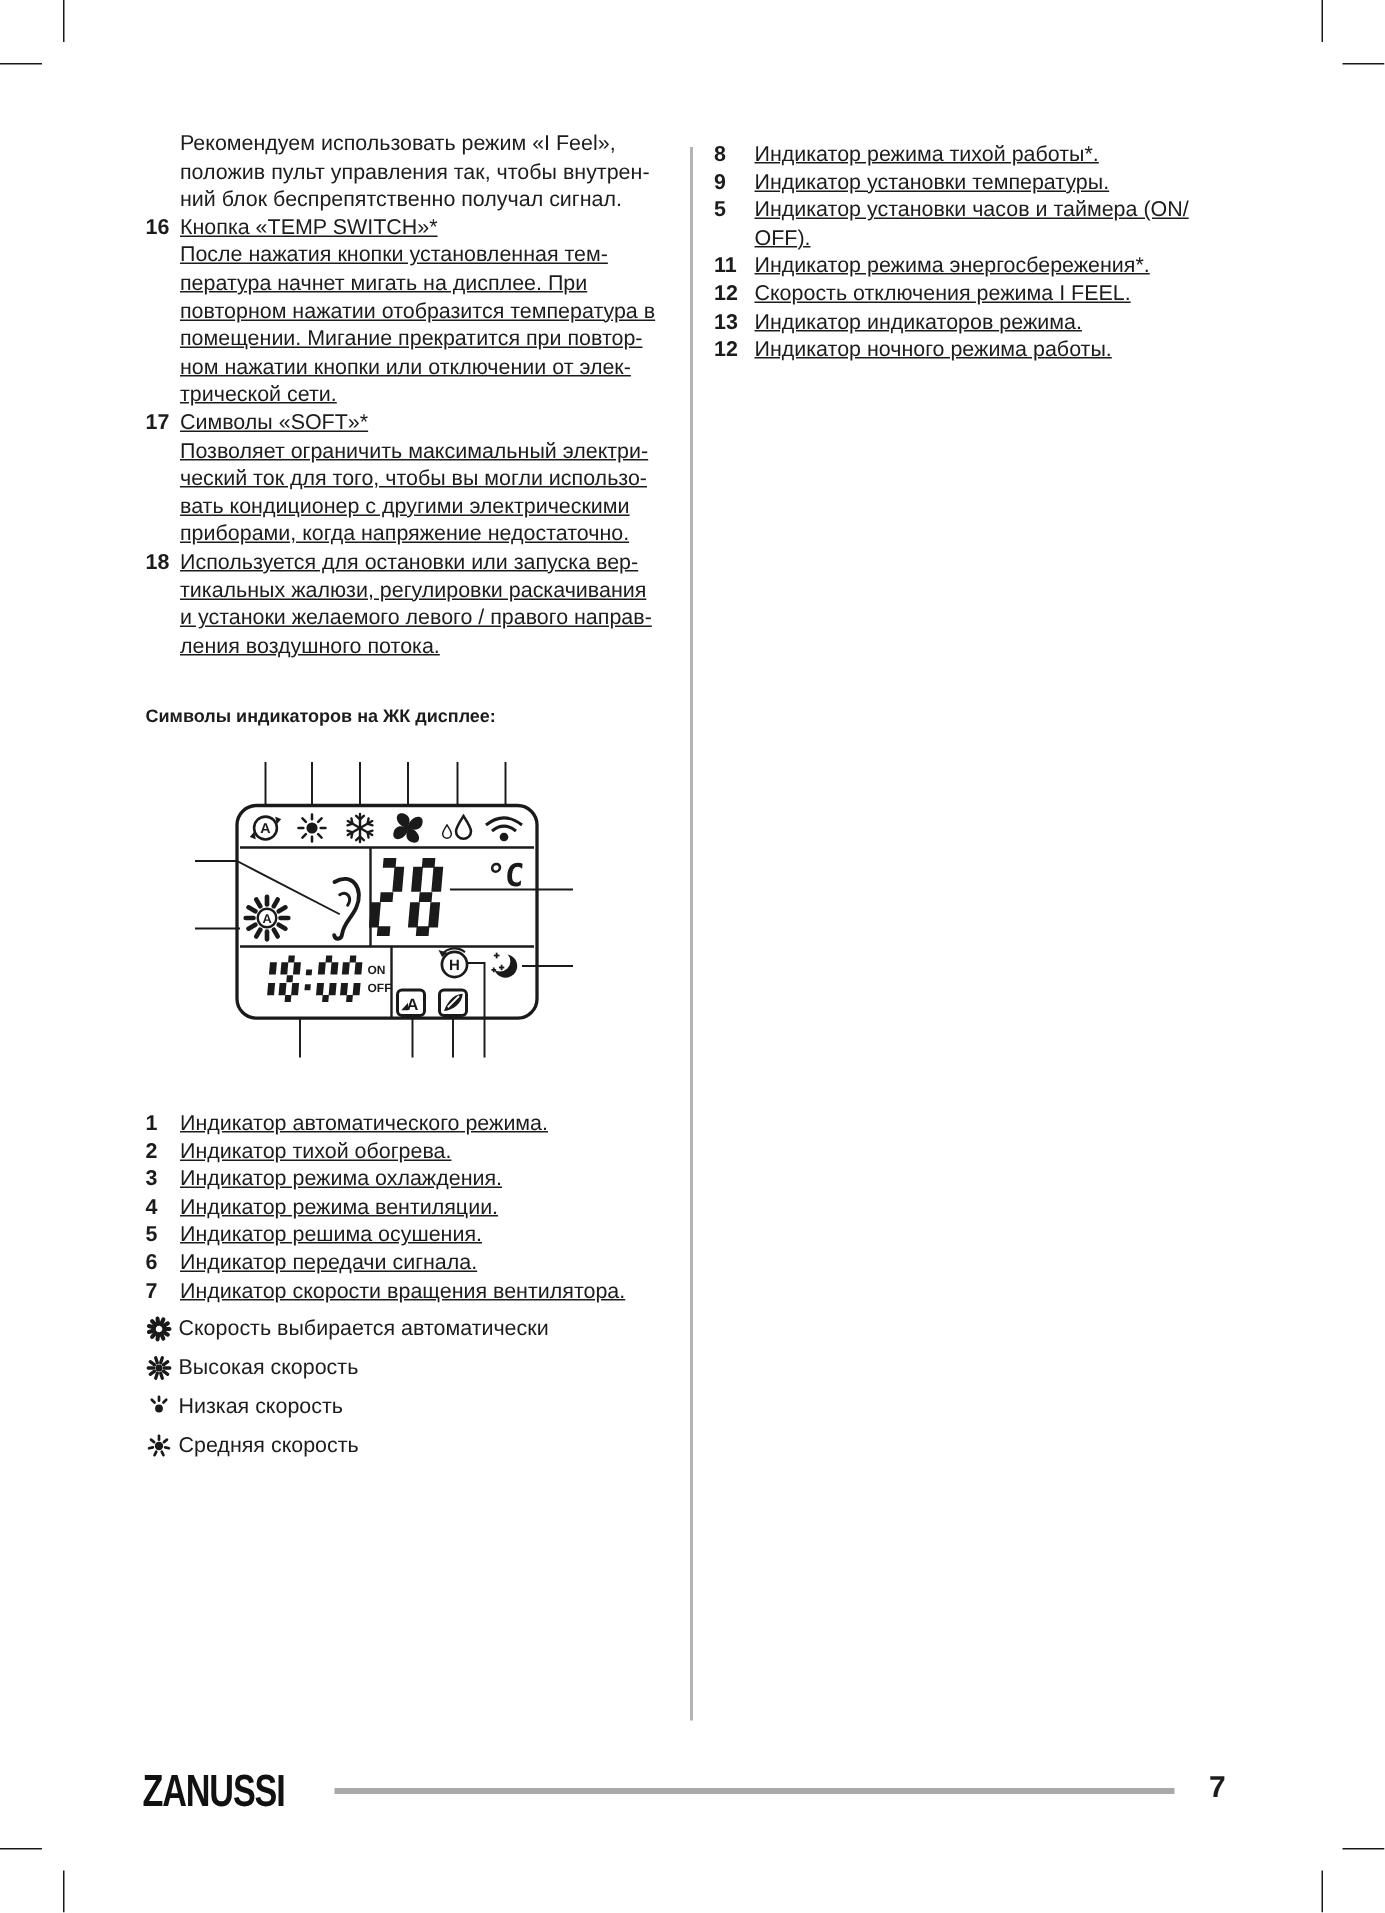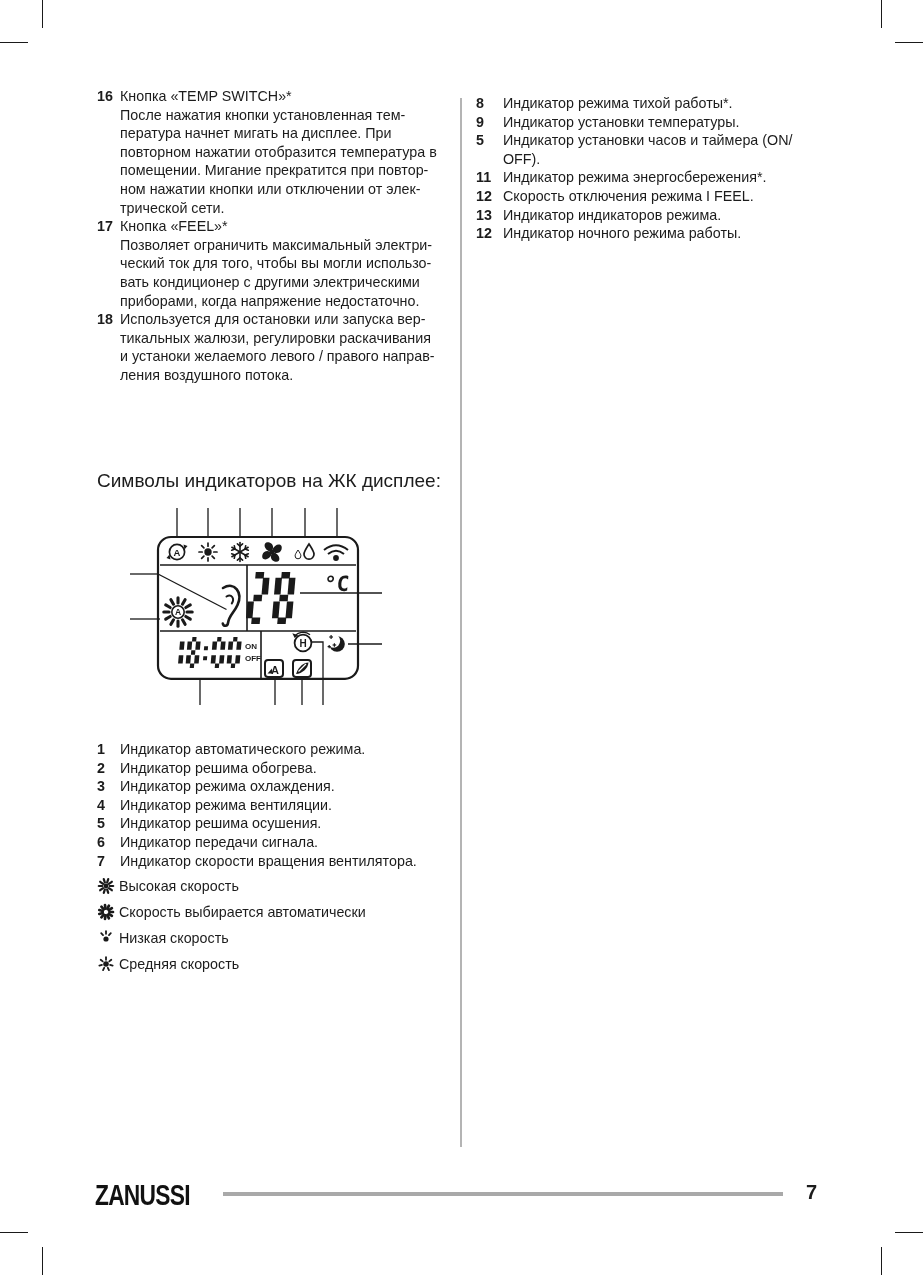--- a/index.html
+++ b/index.html
@@ -10,23 +10,23 @@
   }
   .cropmark{position:absolute;background:#1a1a1a;}
   .col-divider{position:absolute;left:460px;top:98px;width:2px;height:1049px;background:#b4b4b4;}
 
   
   .textblock{position:absolute;font-size:14.3px;line-height:18.6px;}
   .ml{white-space:pre-line;}
   .item{display:flex;}
   .inum{flex:none;width:23px;font-weight:700;}
   .inum-r{flex:none;width:27px;font-weight:700;}
-  .itxt{flex:1;}
+  .itxt{flex:1;text-decoration:underline;}
   .intro{margin-left:23px;}
-  .heading{position:absolute;left:97px;top:470px;font-size:19px;font-weight:400;}
+  .heading{position:absolute;left:97px;top:470px;font-size:12px;font-weight:700;}
 
   .fanrow{display:flex;align-items:center;height:26px;}
   .fanrow svg{flex:none;margin-right:4px;}
 
   
   .brand{
     position:absolute;left:95px;top:1178px;font-size:30px;font-weight:800;
     letter-spacing:-1px;transform:scaleX(0.76);transform-origin:left center;color:#111;
   }
   .footer-rule{position:absolute;left:223px;top:1192px;width:560px;height:4px;background:#a9a9a9;}
@@ -44,36 +44,39 @@
 <div class="cropmark" style="left:881px;top:0;width:1px;height:28px;"></div>
 <div class="cropmark" style="left:895px;top:42px;width:28px;height:1px;"></div>
 <div class="cropmark" style="left:0;top:1232px;width:28px;height:1px;"></div>
 <div class="cropmark" style="left:42px;top:1247px;width:1px;height:28px;"></div>
 <div class="cropmark" style="left:895px;top:1232px;width:28px;height:1px;"></div>
 <div class="cropmark" style="left:881px;top:1247px;width:1px;height:28px;"></div>
 
 <div class="col-divider"></div>
 
 <div class="textblock" style="left:97px;top:87px;width:360px;">
+  <div class="intro ml">Рекомендуем использовать режим «I Feel»,
+положив пульт управления так, чтобы внутрен-
+ний блок беспрепятственно получал сигнал.</div>
   <div class="item">
     <span class="inum">16</span>
     <div class="itxt">
       <div>Кнопка «TEMP SWITCH»*</div>
       <div class="ml">После нажатия кнопки установленная тем-
 пература начнет мигать на дисплее. При
 повторном нажатии отобразится температура в
 помещении. Мигание прекратится при повтор-
 ном нажатии кнопки или отключении от элек-
 трической сети.</div>
     </div>
   </div>
   <div class="item">
     <span class="inum">17</span>
     <div class="itxt">
-      <div>Кнопка «FEEL»*</div>
+      <div>Символы «SOFT»*</div>
       <div class="ml">Позволяет ограничить максимальный электри-
 ческий ток для того, чтобы вы могли использо-
 вать кондиционер с другими электрическими
 приборами, когда напряжение недостаточно.</div>
     </div>
   </div>
   <div class="item">
     <span class="inum">18</span>
     <div class="itxt">
       <div class="ml">Используется для остановки или запуска вер-
@@ -269,21 +272,21 @@
 </svg>
 </div>
 
 <div class="textblock" style="left:97px;top:740px;width:360px;">
   <div class="item">
       <span class="inum">1</span>
       <span class="itxt">Индикатор автоматического режима.</span>
     </div>
   <div class="item">
       <span class="inum">2</span>
-      <span class="itxt">Индикатор решима обогрева.</span>
+      <span class="itxt">Индикатор тихой обогрева.</span>
     </div>
   <div class="item">
       <span class="inum">3</span>
       <span class="itxt">Индикатор режима охлаждения.</span>
     </div>
   <div class="item">
       <span class="inum">4</span>
       <span class="itxt">Индикатор режима вентиляции.</span>
     </div>
   <div class="item">
@@ -294,58 +297,58 @@
       <span class="inum">6</span>
       <span class="itxt">Индикатор передачи сигнала.</span>
     </div>
   <div class="item">
       <span class="inum">7</span>
       <span class="itxt">Индикатор скорости вращения вентилятора.</span>
     </div>
 </div>
 
 <div class="textblock" style="left:97px;top:873px;width:360px;">
-  <div class="fanrow">
-    <svg width="18" height="18" viewBox="-9 -9 18 18">
-        <g id="fs-high">
-          <line x1="3.6" y1="0" x2="7.2" y2="0" stroke="#1a1a1a" stroke-width="2.2" stroke-linecap="round"></line>
-          <line x1="2.912461179749811" y1="2.1160269082529033" x2="5.824922359499622" y2="4.232053816505807" stroke="#1a1a1a" stroke-width="2.2" stroke-linecap="round"></line>
-          <line x1="1.112461179749811" y1="3.4238034586625528" x2="2.224922359499622" y2="6.8476069173251055" stroke="#1a1a1a" stroke-width="2.2" stroke-linecap="round"></line>
-          <line x1="-1.1124611797498105" y1="3.423803458662553" x2="-2.224922359499621" y2="6.847606917325106" stroke="#1a1a1a" stroke-width="2.2" stroke-linecap="round"></line>
-          <line x1="-2.9124611797498106" y1="2.1160269082529037" x2="-5.824922359499621" y2="4.2320538165058075" stroke="#1a1a1a" stroke-width="2.2" stroke-linecap="round"></line>
-          <line x1="-3.6" y1="4.4087284769304716e-16" x2="-7.2" y2="8.817456953860943e-16" stroke="#1a1a1a" stroke-width="2.2" stroke-linecap="round"></line>
-          <line x1="-2.9124611797498114" y1="-2.116026908252903" x2="-5.824922359499623" y2="-4.232053816505806" stroke="#1a1a1a" stroke-width="2.2" stroke-linecap="round"></line>
-          <line x1="-1.1124611797498112" y1="-3.4238034586625528" x2="-2.2249223594996224" y2="-6.8476069173251055" stroke="#1a1a1a" stroke-width="2.2" stroke-linecap="round"></line>
-          <line x1="1.11246117974981" y1="-3.423803458662553" x2="2.22492235949962" y2="-6.847606917325106" stroke="#1a1a1a" stroke-width="2.2" stroke-linecap="round"></line>
-          <line x1="2.9124611797498106" y1="-2.116026908252904" x2="5.824922359499621" y2="-4.232053816505808" stroke="#1a1a1a" stroke-width="2.2" stroke-linecap="round"></line>
-        </g>
-        <circle cx="0" cy="0" r="2.4" fill="#1a1a1a"></circle>
-      </svg>
-    <span>Высокая скорость</span>
-  </div>
   <div class="fanrow">
     <svg width="18" height="18" viewBox="-9 -9 18 18">
         <g id="fs-auto">
           <line x1="3.4" y1="0" x2="7" y2="0" stroke="#1a1a1a" stroke-width="2.7" stroke-linecap="round"></line>
           <line x1="2.8602620116260162" y1="1.8381787793490316" x2="5.888774729818269" y2="3.7844857221891828" stroke="#1a1a1a" stroke-width="2.7" stroke-linecap="round"></line>
           <line x1="1.412411044206414" y1="3.0927487842053623" x2="2.907905091013205" y2="6.367423967481629" stroke="#1a1a1a" stroke-width="2.7" stroke-linecap="round"></line>
           <line x1="-0.48387045012916974" y1="3.365392902395171" x2="-0.9962038679129965" y2="6.928750093166529" stroke="#1a1a1a" stroke-width="2.7" stroke-linecap="round"></line>
           <line x1="-2.2265264954139687" y1="2.569548552804478" x2="-4.584025137616995" y2="5.290247020479808" stroke="#1a1a1a" stroke-width="2.7" stroke-linecap="round"></line>
           <line x1="-3.2622761102892905" y1="0.9578906932608622" x2="-6.716450815301481" y2="1.9721278978900103" stroke="#1a1a1a" stroke-width="2.7" stroke-linecap="round"></line>
           <line x1="-3.262276110289291" y1="-0.9578906932608614" x2="-6.7164508153014815" y2="-1.972127897890009" stroke="#1a1a1a" stroke-width="2.7" stroke-linecap="round"></line>
           <line x1="-2.2265264954139696" y1="-2.5695485528044775" x2="-4.5840251376169965" y2="-5.290247020479807" stroke="#1a1a1a" stroke-width="2.7" stroke-linecap="round"></line>
           <line x1="-0.48387045012916974" y1="-3.365392902395171" x2="-0.9962038679129965" y2="-6.928750093166529" stroke="#1a1a1a" stroke-width="2.7" stroke-linecap="round"></line>
           <line x1="1.4124110442064126" y1="-3.092748784205363" x2="2.9079050910132023" y2="-6.3674239674816295" stroke="#1a1a1a" stroke-width="2.7" stroke-linecap="round"></line>
           <line x1="2.8602620116260145" y1="-1.8381787793490338" x2="5.888774729818265" y2="-3.7844857221891877" stroke="#1a1a1a" stroke-width="2.7" stroke-linecap="round"></line>
         </g>
       </svg>
     <span>Скорость выбирается автоматически</span>
   </div>
   <div class="fanrow">
     <svg width="18" height="18" viewBox="-9 -9 18 18">
+        <g id="fs-high">
+          <line x1="3.6" y1="0" x2="7.2" y2="0" stroke="#1a1a1a" stroke-width="2.2" stroke-linecap="round"></line>
+          <line x1="2.912461179749811" y1="2.1160269082529033" x2="5.824922359499622" y2="4.232053816505807" stroke="#1a1a1a" stroke-width="2.2" stroke-linecap="round"></line>
+          <line x1="1.112461179749811" y1="3.4238034586625528" x2="2.224922359499622" y2="6.8476069173251055" stroke="#1a1a1a" stroke-width="2.2" stroke-linecap="round"></line>
+          <line x1="-1.1124611797498105" y1="3.423803458662553" x2="-2.224922359499621" y2="6.847606917325106" stroke="#1a1a1a" stroke-width="2.2" stroke-linecap="round"></line>
+          <line x1="-2.9124611797498106" y1="2.1160269082529037" x2="-5.824922359499621" y2="4.2320538165058075" stroke="#1a1a1a" stroke-width="2.2" stroke-linecap="round"></line>
+          <line x1="-3.6" y1="4.4087284769304716e-16" x2="-7.2" y2="8.817456953860943e-16" stroke="#1a1a1a" stroke-width="2.2" stroke-linecap="round"></line>
+          <line x1="-2.9124611797498114" y1="-2.116026908252903" x2="-5.824922359499623" y2="-4.232053816505806" stroke="#1a1a1a" stroke-width="2.2" stroke-linecap="round"></line>
+          <line x1="-1.1124611797498112" y1="-3.4238034586625528" x2="-2.2249223594996224" y2="-6.8476069173251055" stroke="#1a1a1a" stroke-width="2.2" stroke-linecap="round"></line>
+          <line x1="1.11246117974981" y1="-3.423803458662553" x2="2.22492235949962" y2="-6.847606917325106" stroke="#1a1a1a" stroke-width="2.2" stroke-linecap="round"></line>
+          <line x1="2.9124611797498106" y1="-2.116026908252904" x2="5.824922359499621" y2="-4.232053816505808" stroke="#1a1a1a" stroke-width="2.2" stroke-linecap="round"></line>
+        </g>
+        <circle cx="0" cy="0" r="2.4" fill="#1a1a1a"></circle>
+      </svg>
+    <span>Высокая скорость</span>
+  </div>
+  <div class="fanrow">
+    <svg width="18" height="18" viewBox="-9 -9 18 18">
         <g id="fs-low">
           <line x1="-2.9698484809834995" y1="-2.9698484809835" x2="-4.808326112068523" y2="-4.8083261120685235" stroke="#1a1a1a" stroke-width="1.8" stroke-linecap="round"></line>
           <line x1="2.571758278209442e-16" y1="-4.2" x2="4.1637991171010006e-16" y2="-6.8" stroke="#1a1a1a" stroke-width="1.8" stroke-linecap="round"></line>
           <line x1="2.9698484809835" y1="-2.9698484809834995" x2="4.8083261120685235" y2="-4.808326112068523" stroke="#1a1a1a" stroke-width="1.8" stroke-linecap="round"></line>
         </g>
         <circle cx="0" cy="1" r="2.6" fill="#1a1a1a"></circle>
       </svg>
     <span>Низкая скорость</span>
   </div>
   <div class="fanrow">

